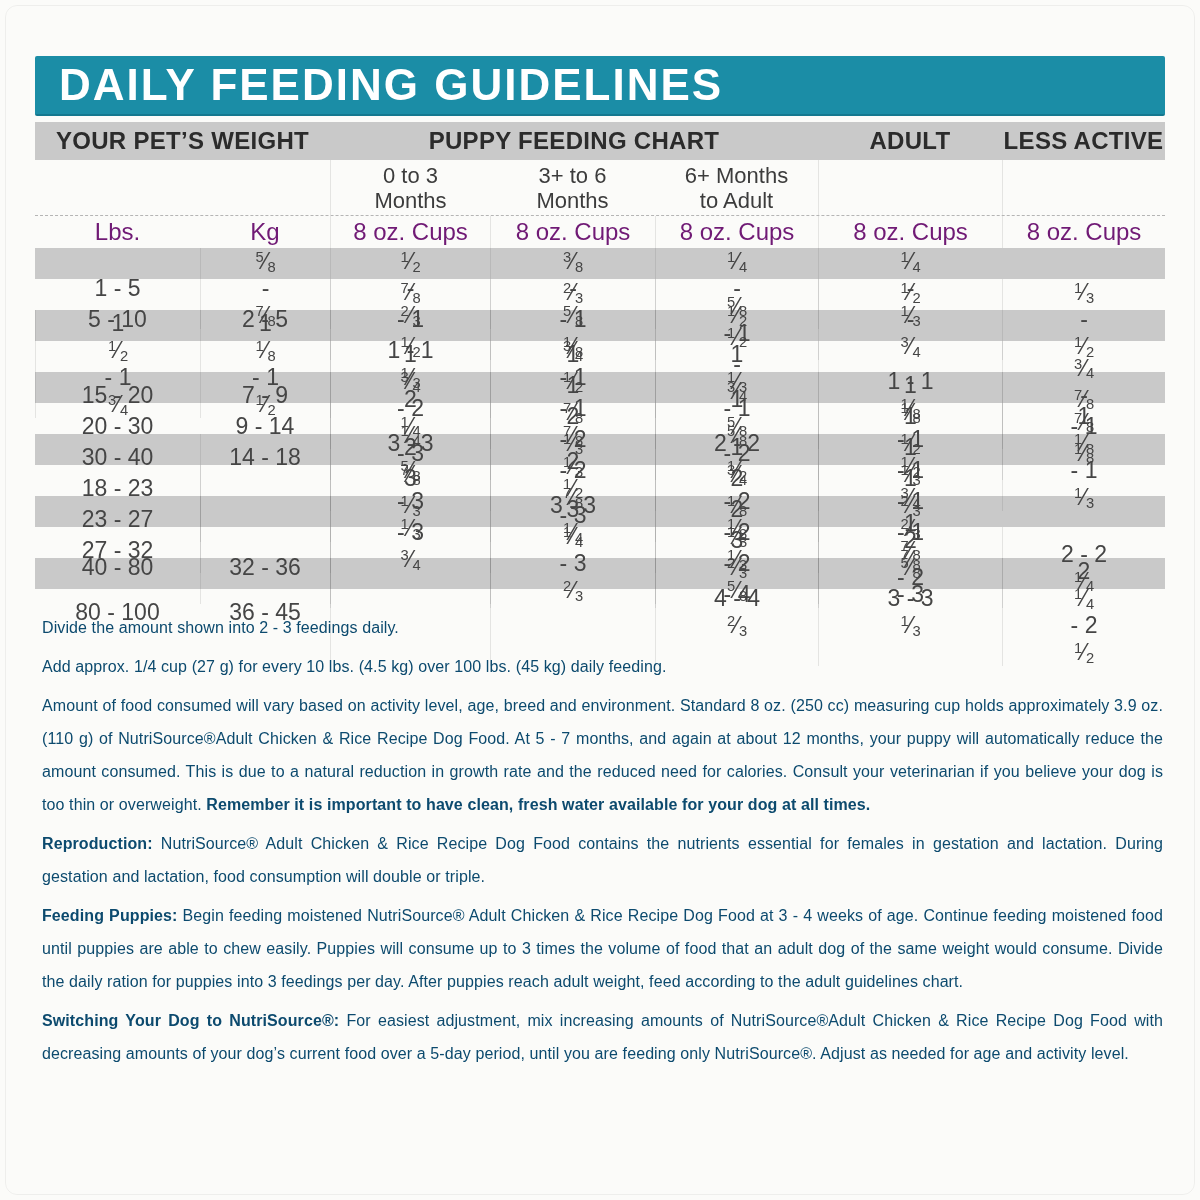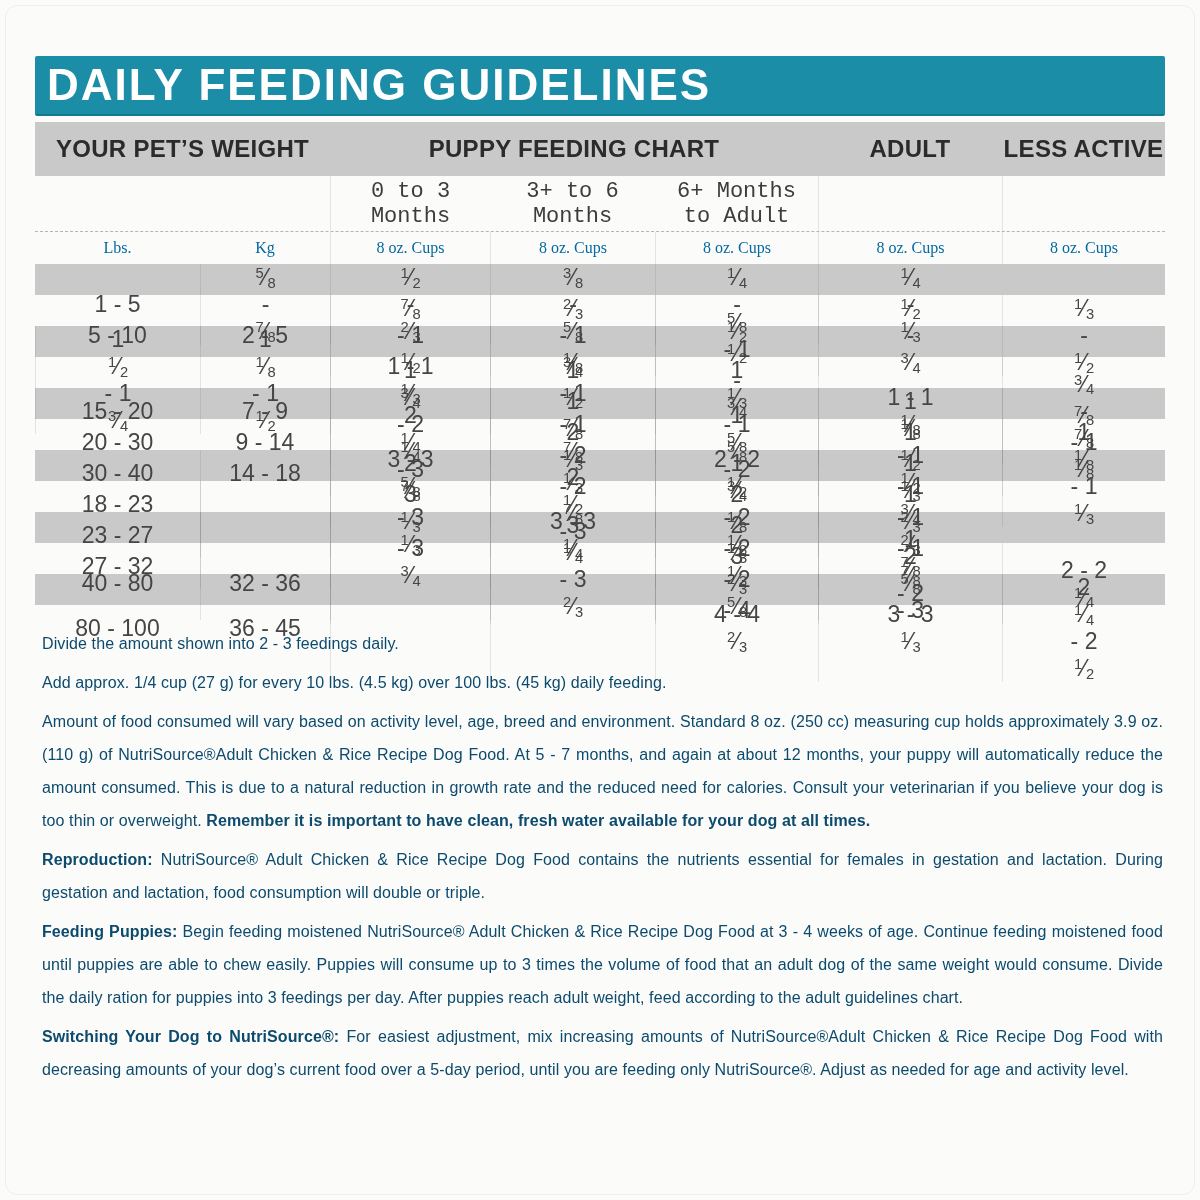--- a/index.html
+++ b/index.html
@@ -9,39 +9,39 @@
     position:relative; width:1200px; height:1200px; overflow:hidden;
     background:#fbfbf9; padding:56px 35px 0 35px;
   }
   .page::after {
     content:""; position:absolute; inset:5px; border:1px solid rgba(0,0,0,0.05);
     border-radius:12px; pointer-events:none;
   }
   .banner {
     width:1130px; height:60px; background:var(--banner,#1b8da6);
     border-bottom:2px solid rgba(0,60,75,0.25); border-radius:2px;
-    display:flex; align-items:center; padding-left:12px; margin-bottom:6px;
+    display:flex; align-items:center; padding-left:24px; margin-bottom:6px;
   }
   .banner-text {
     color:#ffffff; font-weight:bold; font-size:44px; letter-spacing:2px; white-space:nowrap;
   }
   .gtable { width:1130px; }
   .ghead {
     display:grid; grid-template-columns:295px 488px 184px 163px;
-    height:54px; background:var(--stripe,#c9c9c9); align-items:center;
+    height:38px; background:var(--stripe,#c9c9c9); align-items:center;
   }
   .gh { text-align:center; font-weight:bold; font-size:24px; color:#2b2b2b; letter-spacing:0.3px; }
   .cols7 { display:grid; grid-template-columns:165px 130px 160px 165px 163px 184px 163px; }
-  .months { height:55px;font-family:Liberation Mono, monospace; }
+  .months { height:55px; }
   .months .cell, .units .cell, .drow .cell {
     height:100%; display:flex; flex-direction:column; align-items:center; justify-content:center;
   }
   .mcell span { display:block; text-align:center; font-size:22px; line-height:25px; color:#3c3c3c; }
   .units { height:33px; border-top:1px dashed #b5b5b5; }
-  .units .cell { font-size:16px; color:#0369a1;font-family:Liberation Serif, serif; }
+  .units .cell { font-size:24px; color:#701a75; }
   .drow { height:31px; }
   .drow:nth-child(odd) { background:var(--stripe,#c9c9c9); }
   .drow .cell { font-size:23px; color:#454545; white-space:nowrap; }
   .vd { border-left:1px solid rgba(90,90,90,0.14); }
   .fr { white-space:nowrap; }
   .drow sup, .drow sub { font-size:64%; vertical-align:baseline; position:relative; line-height:0; }
   .drow sup { top:-0.45em; }
   .drow sub { top:0.18em; }
   .notes { margin-top:22px; width:1128px; padding-left:7px; }
   .note { font-size:16px; line-height:33px; color:#0c4a6e; margin-bottom:6px; letter-spacing:0.1px; }

